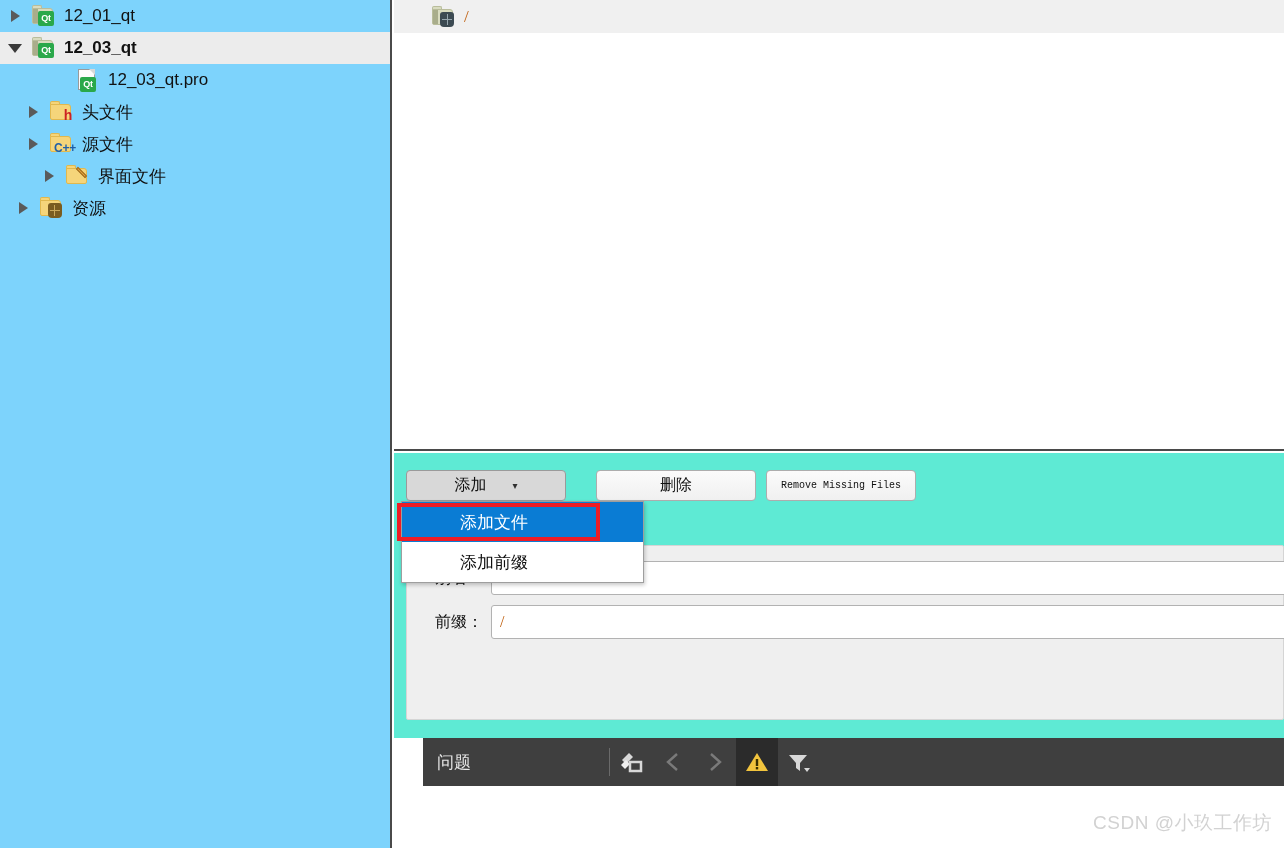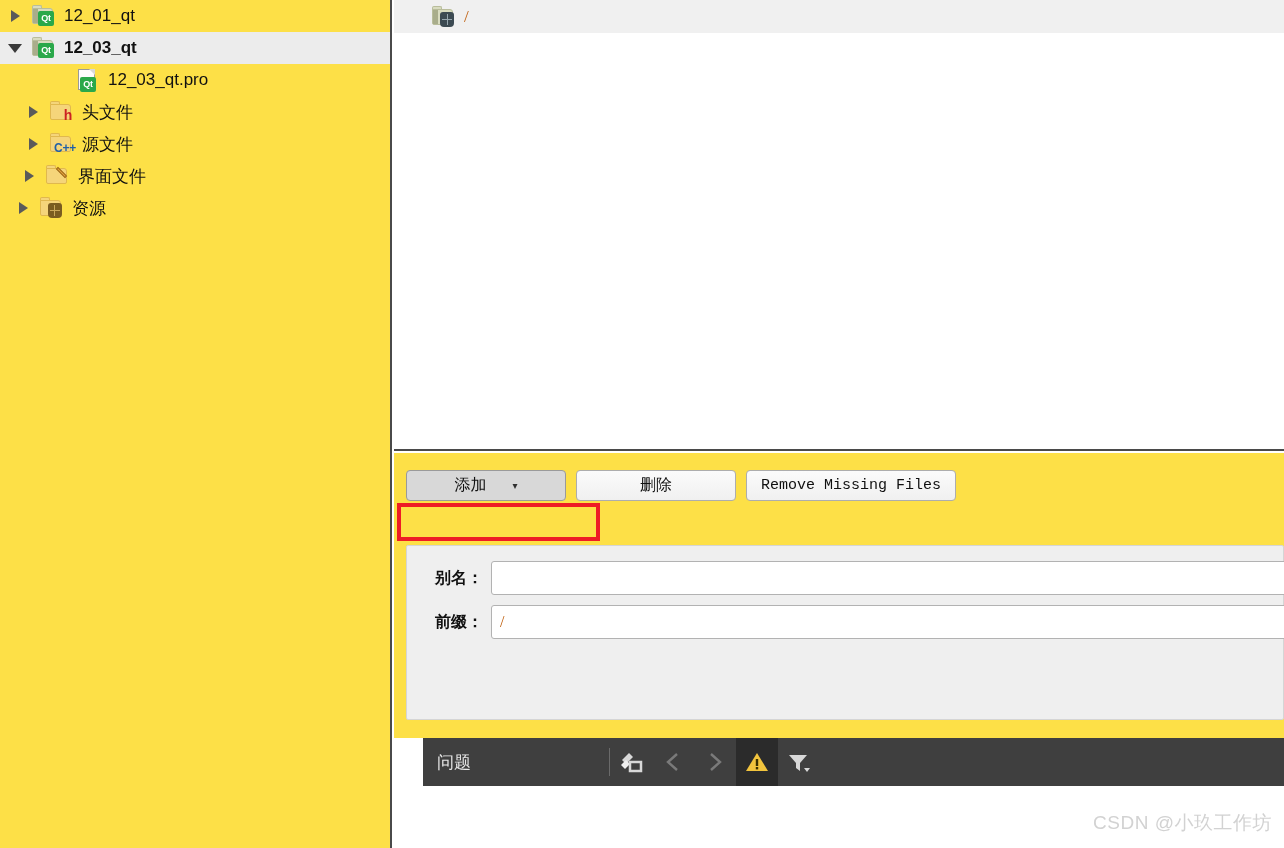--- a/index.html
+++ b/index.html
@@ -16,21 +16,21 @@
     position: relative;
     width: 1284px;
     height: 848px;
   }
 
   
   #project-tree {
     position: absolute;
     left: 0; top: 0;
     width: 392px; height: 848px;
-    background: #fde047;
+    background: #7dd3fc;
     border-right: 2px solid #4a4a4a;
     box-sizing: border-box;
     overflow: hidden;
   }
 
   .tree-row {
     position: relative;
     height: 32px;
     display: flex;
     align-items: center;
@@ -208,21 +208,21 @@
     background: #ffffff;
     border-bottom: 2px solid #4a4a4a;
     box-sizing: border-box;
   }
 
   
   #res-editor {
     position: absolute;
     left: 0; top: 453px;
     width: 890px; height: 285px;
-    background: #fde047;
+    background: #5eead4;
   }
 
   .btn-row {
     position: absolute;
     left: 12px; top: 17px;
     display: flex;
     gap: 10px;
   }
   .qbtn {
     height: 31px;
@@ -236,21 +236,21 @@
     align-items: center;
     justify-content: center;
     box-sizing: border-box;
     padding: 0 14px;
     white-space: nowrap;
   }
   .qbtn.pressed {
     background: #d8d8d8;
     border-color: #9a9a9a;
   }
-  .qbtn.mono { font-family: "Liberation Mono", "DejaVu Sans Mono", monospace; font-size: 15px; }
+  .qbtn.mono { font-family: "Liberation Mono", "DejaVu Sans Mono", monospace; font-size: 10px; }
   .qbtn .caret {
     margin-left: 26px;
     font-size: 10px;
     color: #303030;
   }
 
   
   #res-form {
     position: absolute;
     left: 12px; top: 92px;
@@ -268,21 +268,20 @@
     padding-left: 10px;
   }
   .form-label {
     width: 66px;
     text-align: right;
     font-size: 16px;
     color: #101010;
     padding-right: 8px;
     font-family: "Liberation Serif", serif;
     flex: 0 0 66px;
-    font-weight: bold;
   }
   .form-input {
     flex: 1 1 auto;
     height: 34px;
     background: #ffffff;
     border: 1px solid #b2b2b2;
     border-radius: 3px;
     box-sizing: border-box;
     display: flex;
     align-items: center;
@@ -418,21 +417,21 @@
       </div>
       <div class="tree-row" style="padding-left: 26px;">
         <span class="twisty collapsed" style="margin-right: 8px;"></span>
         <span class="ficon">
           <span class="tab"></span>
           <span class="body"></span>
           <span class="badge cpp">C++</span>
         </span>
         <span>源文件</span>
       </div>
-      <div class="tree-row" style="padding-left: 22px;">
+      <div class="tree-row" style="padding-left: 42px;">
         <span class="twisty collapsed" style="margin-right: 8px;"></span>
         <span class="ficon">
           <span class="tab"></span>
           <span class="body"></span>
           <span class="pencil"></span>
         </span>
         <span>界面文件</span>
       </div>
       <div class="tree-row" style="padding-left: 16px;">
         <span class="twisty collapsed" style="margin-right: 8px;"></span>
@@ -458,21 +457,21 @@
 
     <div id="res-canvas"></div>
 
     <div id="res-editor">
 
       <div class="btn-row">
         <div class="qbtn pressed" style="width:160px; justify-content:center;">
           <span>添加</span>
           <span class="caret">▾</span>
         </div>
-        <div class="qbtn" style="width:160px;">
+        <div class="qbtn" style="width:160px;margin-left:20px;">
           <span>删除</span>
         </div>
         <div class="qbtn mono">
           <span>Remove Missing Files</span>
         </div>
       </div>
 
       <div id="res-form">
           <div class="form-row">
             <span class="form-label">别名：</span>
@@ -521,17 +520,25 @@
         <svg width="26" height="24" viewBox="0 0 26 24">
           <polygon points="3,5 21,5 14,13 14,21 10,18 10,13" fill="#d8d8d8"></polygon>
           <polygon points="18,18 24,18 21,22" fill="#d8d8d8"></polygon>
         </svg>
       </span>
     </div>
 
     <div id="bottom-white"></div>
   </div>
 
+  <div id="add-menu">
+      <div class="menu-item highlighted">
+        <span>添加文件</span>
+      </div>
+      <div class="menu-item">
+        <span>添加前缀</span>
+      </div>
+    </div>
 
   <div id="annotation-box"></div>
 
   <div id="watermark">CSDN @小玖工作坊</div>
 </div>
 
 </body></html>

